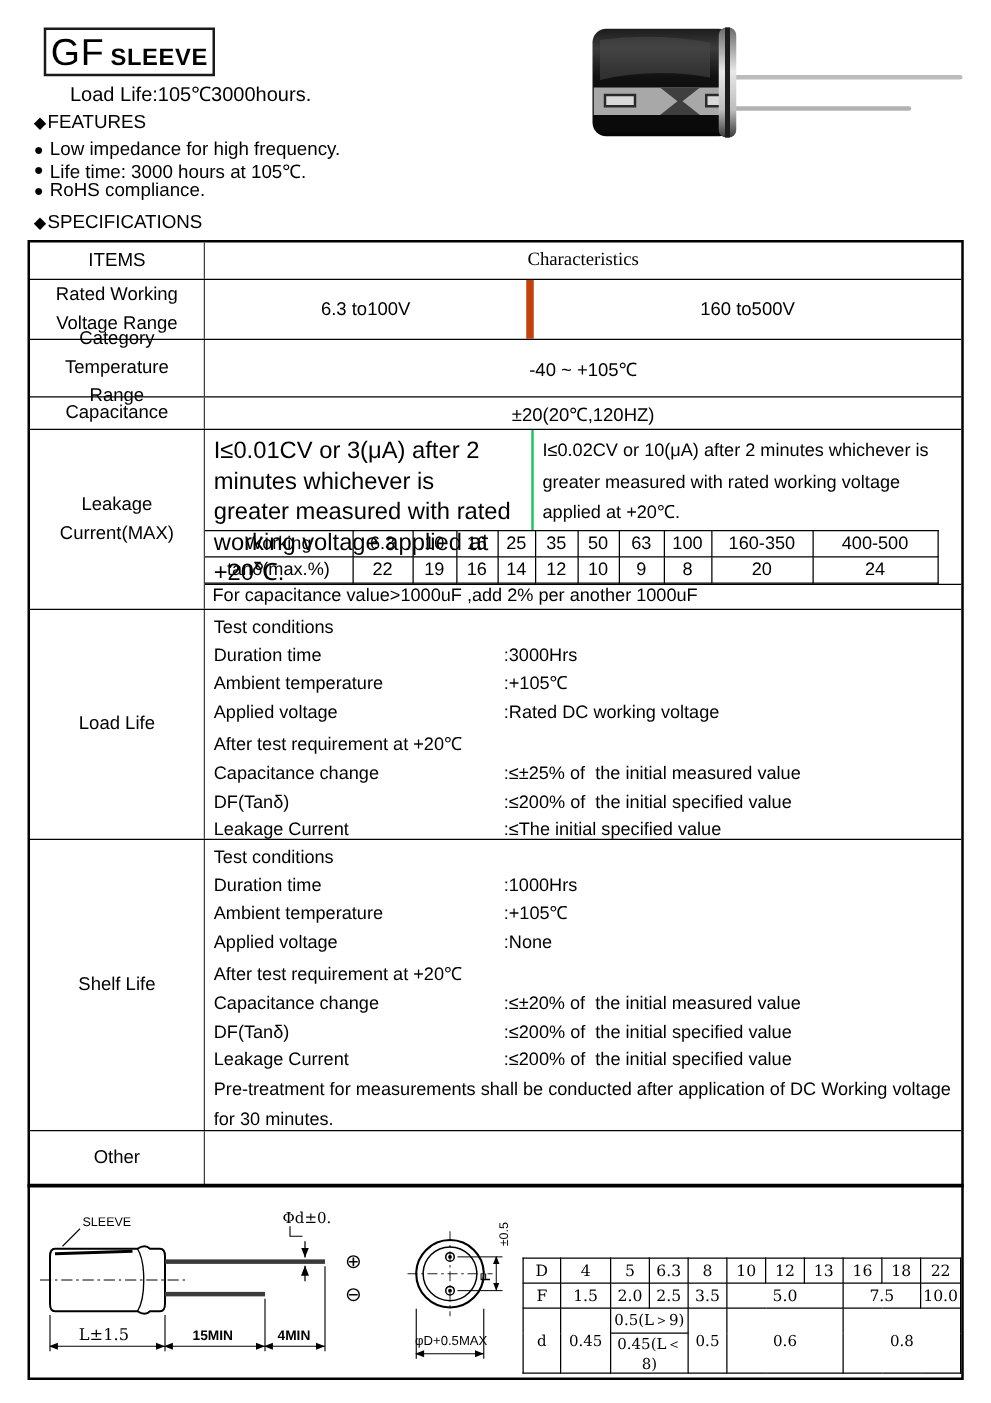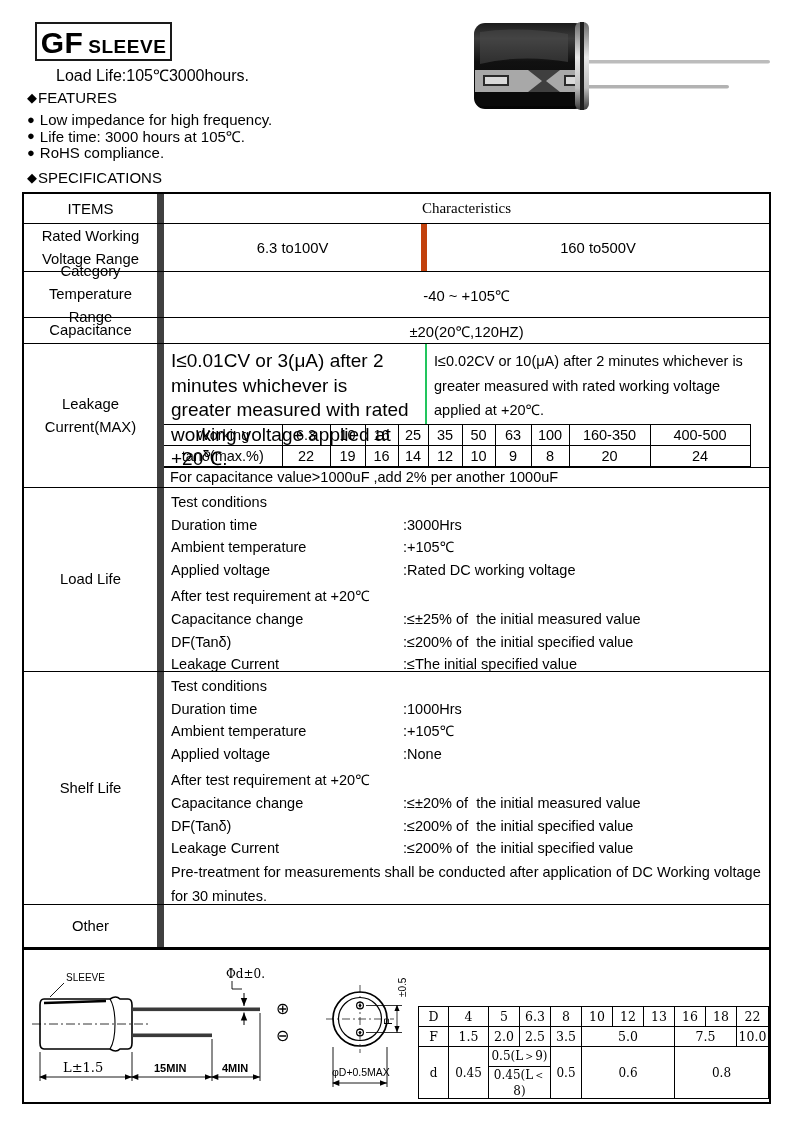--- a/index.html
+++ b/index.html
@@ -3,37 +3,37 @@
 <meta charset="utf-8">
 <style>
   * { margin:0; padding:0; box-sizing:border-box; }
   html,body { background:#ffffff; }
   body { width:793px; height:1122px; font-family:"Liberation Sans", sans-serif; color:#000; position:relative; overflow:hidden; }
   .page { position:absolute; inset:0; }
 
   
   .title-box { position:absolute; left:35px; top:22px; width:137px; height:39px;
     border:2px solid #1a1a1a; display:flex; align-items:baseline; justify-content:center; gap:5px; padding-top:2px; }
-  .title-gf { font-size:30px; font-weight:bold; letter-spacing:0.5px; line-height:33px; }
+  .title-gf { font-size:30px; font-weight:normal; letter-spacing:0.5px; line-height:33px; }
   .title-series { font-size:19px; font-weight:bold; letter-spacing:0.5px; }
   .subtitle { position:absolute; left:56px; top:64px; font-size:16px; }
   .sec-head { position:absolute; left:27px; font-size:15px; display:flex; align-items:center; }
   .sec-head .diamond { font-size:13px; margin-right:1px; }
   .features-list { position:absolute; left:27px; top:111px; font-size:15px; }
   .feature-line { display:flex; align-items:center; height:16.5px; }
   .feature-line .bullet { font-size:13px; margin-right:5px; }
 
   
   .cap-photo { position:absolute; left:472px; top:18px; }
 
   
   .spec-table { position:absolute; left:22px; top:192px; width:749px; border:2px solid #000; background:#fff; }
   .row { display:flex; border-top:1px solid #000; }
   .row.first { border-top:none; }
-  .label-col { width:140px; border-right:7px solid #404040; display:flex; flex-direction:column;
+  .label-col { width:140px; border-right:1px solid #404040; display:flex; flex-direction:column;
     align-items:center; justify-content:center; text-align:center; font-size:14.8px; line-height:23px; padding:6px; flex-shrink:0; }
   .value-col { flex:1; min-width:0; }
   .center-cell { display:flex; align-items:center; justify-content:center; font-size:14.8px; }
 
   .hdr-row { height:29px; }
   .rated-row { height:48px; }
   .rated-split { display:flex; width:100%; }
   .rated-low { width:263px; border-right:6px solid #c2410c; }
   .rated-high { flex:1; }
   .cat-row { height:46px; }

